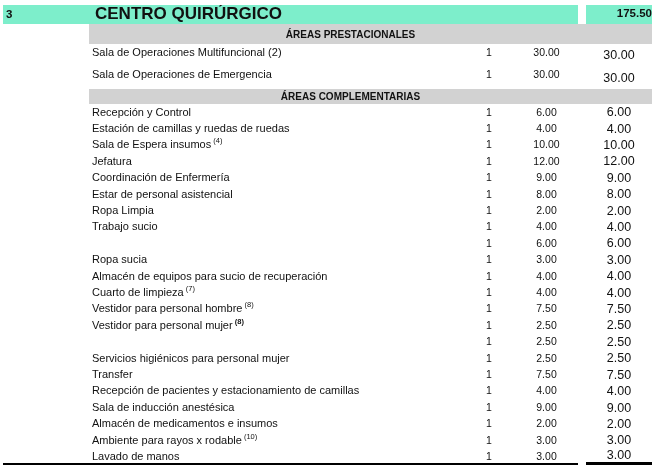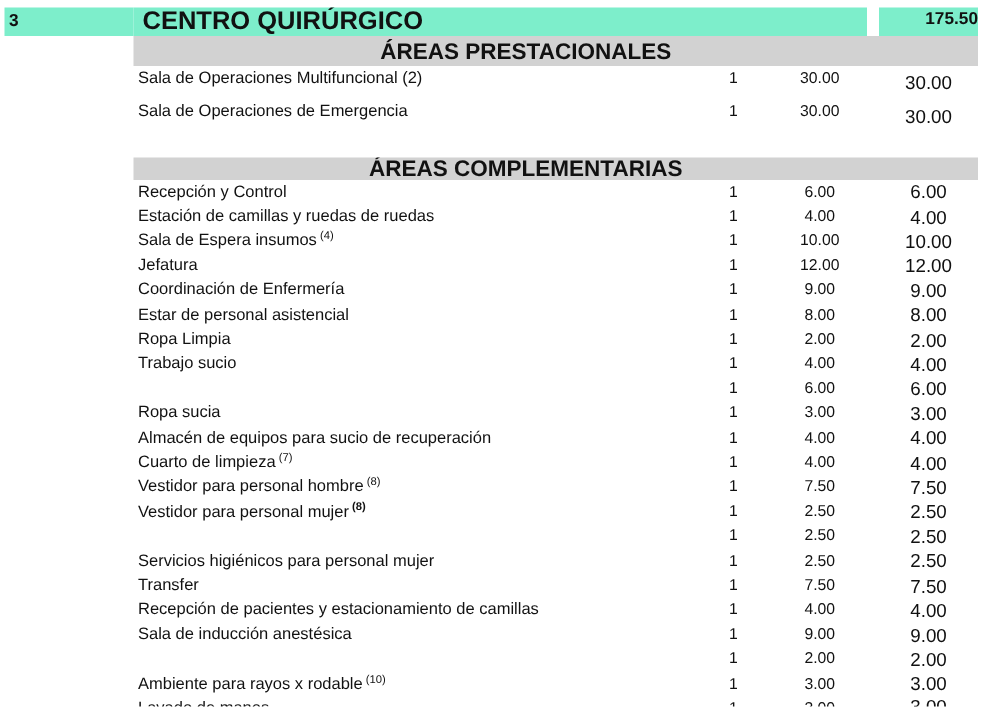--- a/index.html
+++ b/index.html
@@ -18,21 +18,21 @@
   .grid-row{
     display:grid;
     grid-template-columns:62px 24px 374px 52px 63px 8px 66px;
     box-sizing:border-box;
   }
   .grid-row > div{box-sizing:border-box;border:0 solid var(--border);overflow:hidden;}
 
   
   .r-head{height:19px;}
   .r-sec1{height:20px;}
-  .r-sec2{height:15px;margin-top:16px;}
+  .r-sec2{height:15px;}
   .r-tall{height:22.5px;}
   .r-data{height:16.41px;}
 
   
   .h-code{
     grid-column:1/3;background:var(--teal);
     border-left-width:3px;border-top-width:2px;border-bottom-width:2px;border-right-width:2px;
     font-weight:bold;font-size:11.5px;line-height:16px;padding:1px 0 0 3px;
   }
   .h-title{
@@ -49,21 +49,21 @@
 
   
   .s-box{
     grid-column:1;background:#fff;
     border-left-width:3px;border-right-width:1px;border-bottom-width:1px;
   }
   .s-gap{grid-column:2;border-bottom-width:1px;background:#fff;}
   .s-label{
     grid-column:3/8;background:var(--gray);
     border-left-width:1px;border-right-width:2px;border-bottom-width:1px;
-    font-weight:bold;font-size:15px;
+    font-weight:bold;font-size:10px;
     display:flex;align-items:center;justify-content:center;
     padding-right:40px;
   }
 
   
   .c-box{
     grid-column:1;background:#fff;
     border-left-width:3px;border-right-width:1px;border-bottom-width:1px;
   }
   .c-gap2{grid-column:2;border-bottom-width:1px;background:#fff;}
@@ -474,20 +474,23 @@
       <span>9.00</span>
     </div>
     <div class="c-gapr"></div>
     <div class="c-total">
       <span>9.00</span>
     </div>
   </div>
       <div class="grid-row r-data">
     <div class="c-box"></div>
     <div class="c-gap2"></div>
+    <div class="c-name">
+      <span>Almacén de medicamentos e insumos</span>
+    </div>
     <div class="c-qty">
       <span>1</span>
     </div>
     <div class="c-unit">
       <span>2.00</span>
     </div>
     <div class="c-gapr"></div>
     <div class="c-total">
       <span>2.00</span>
     </div>

